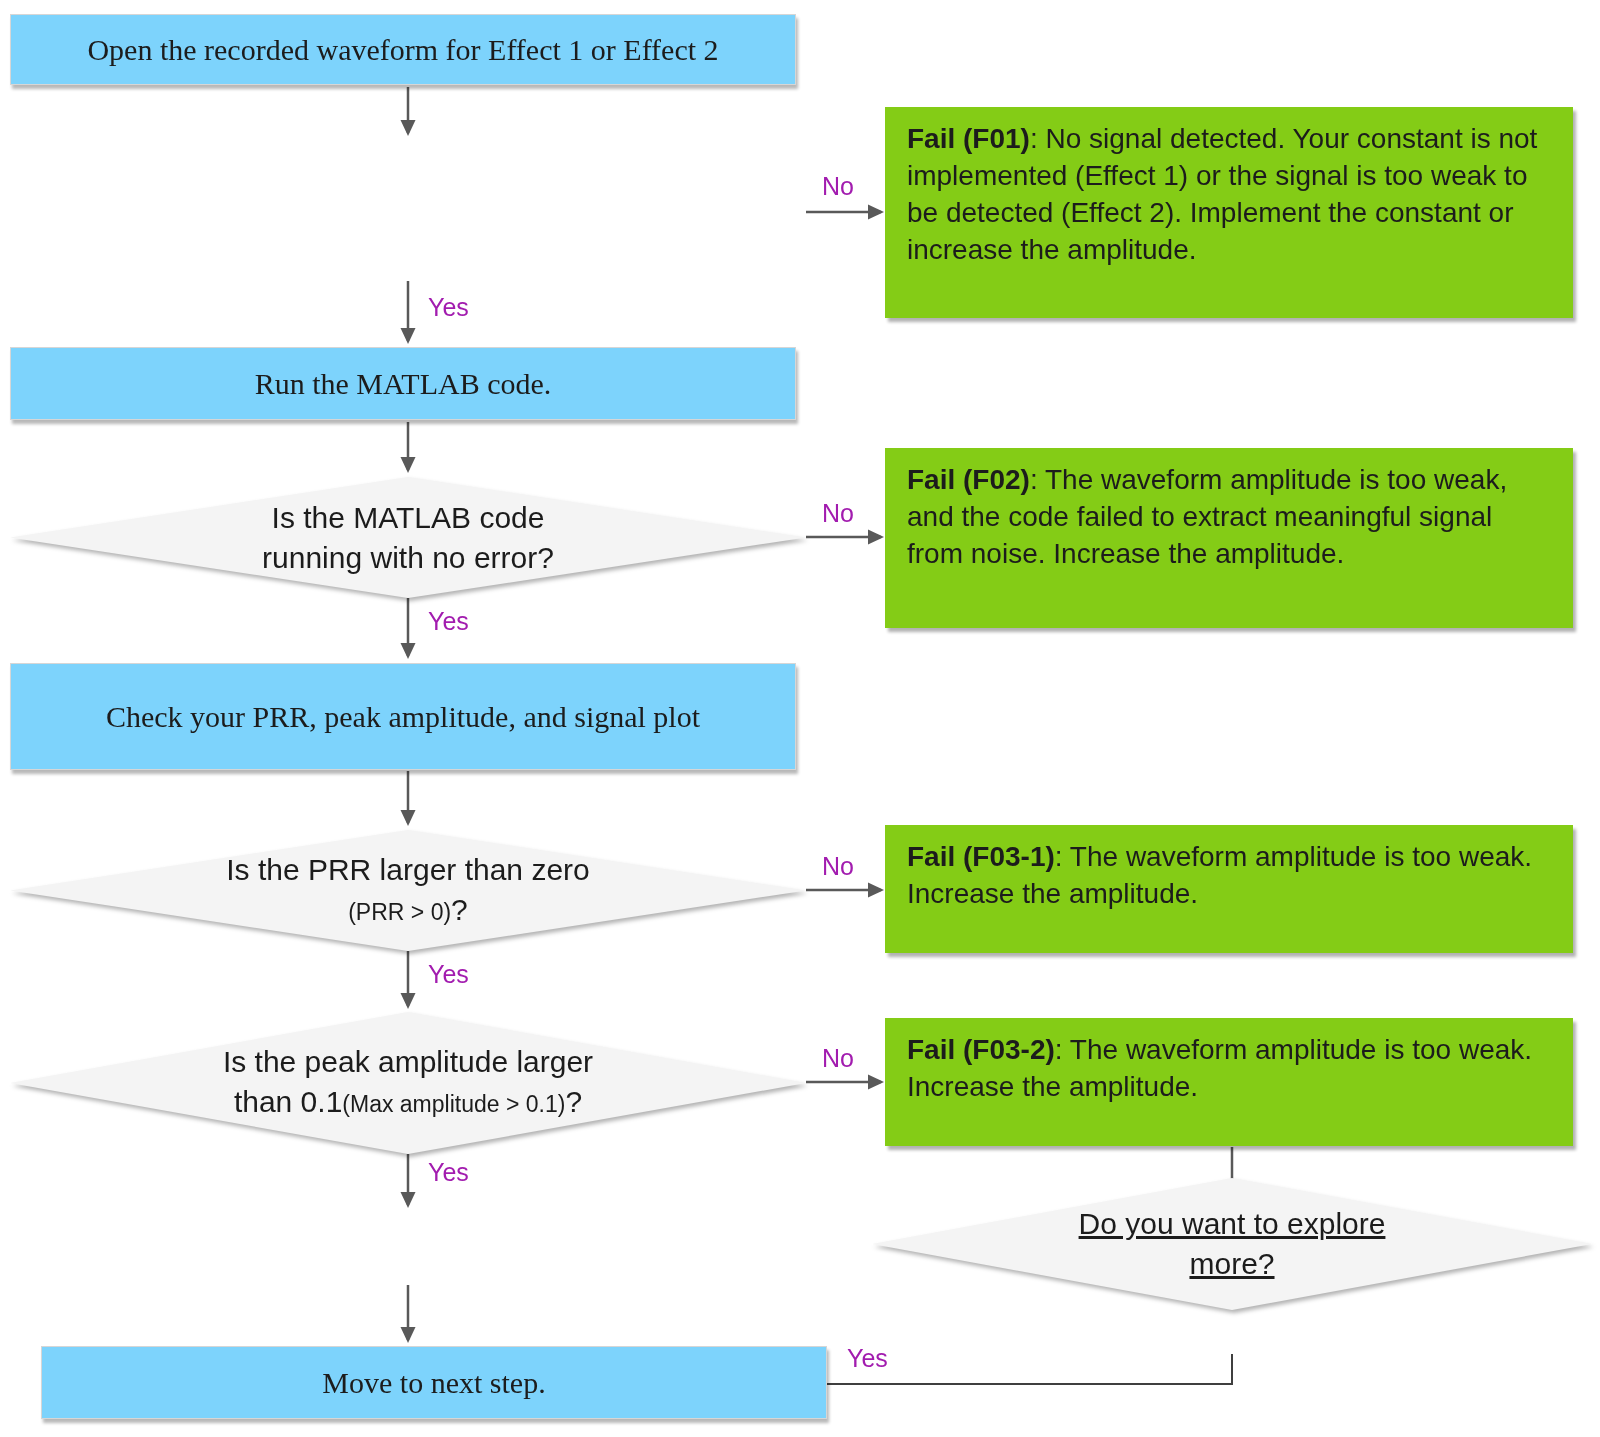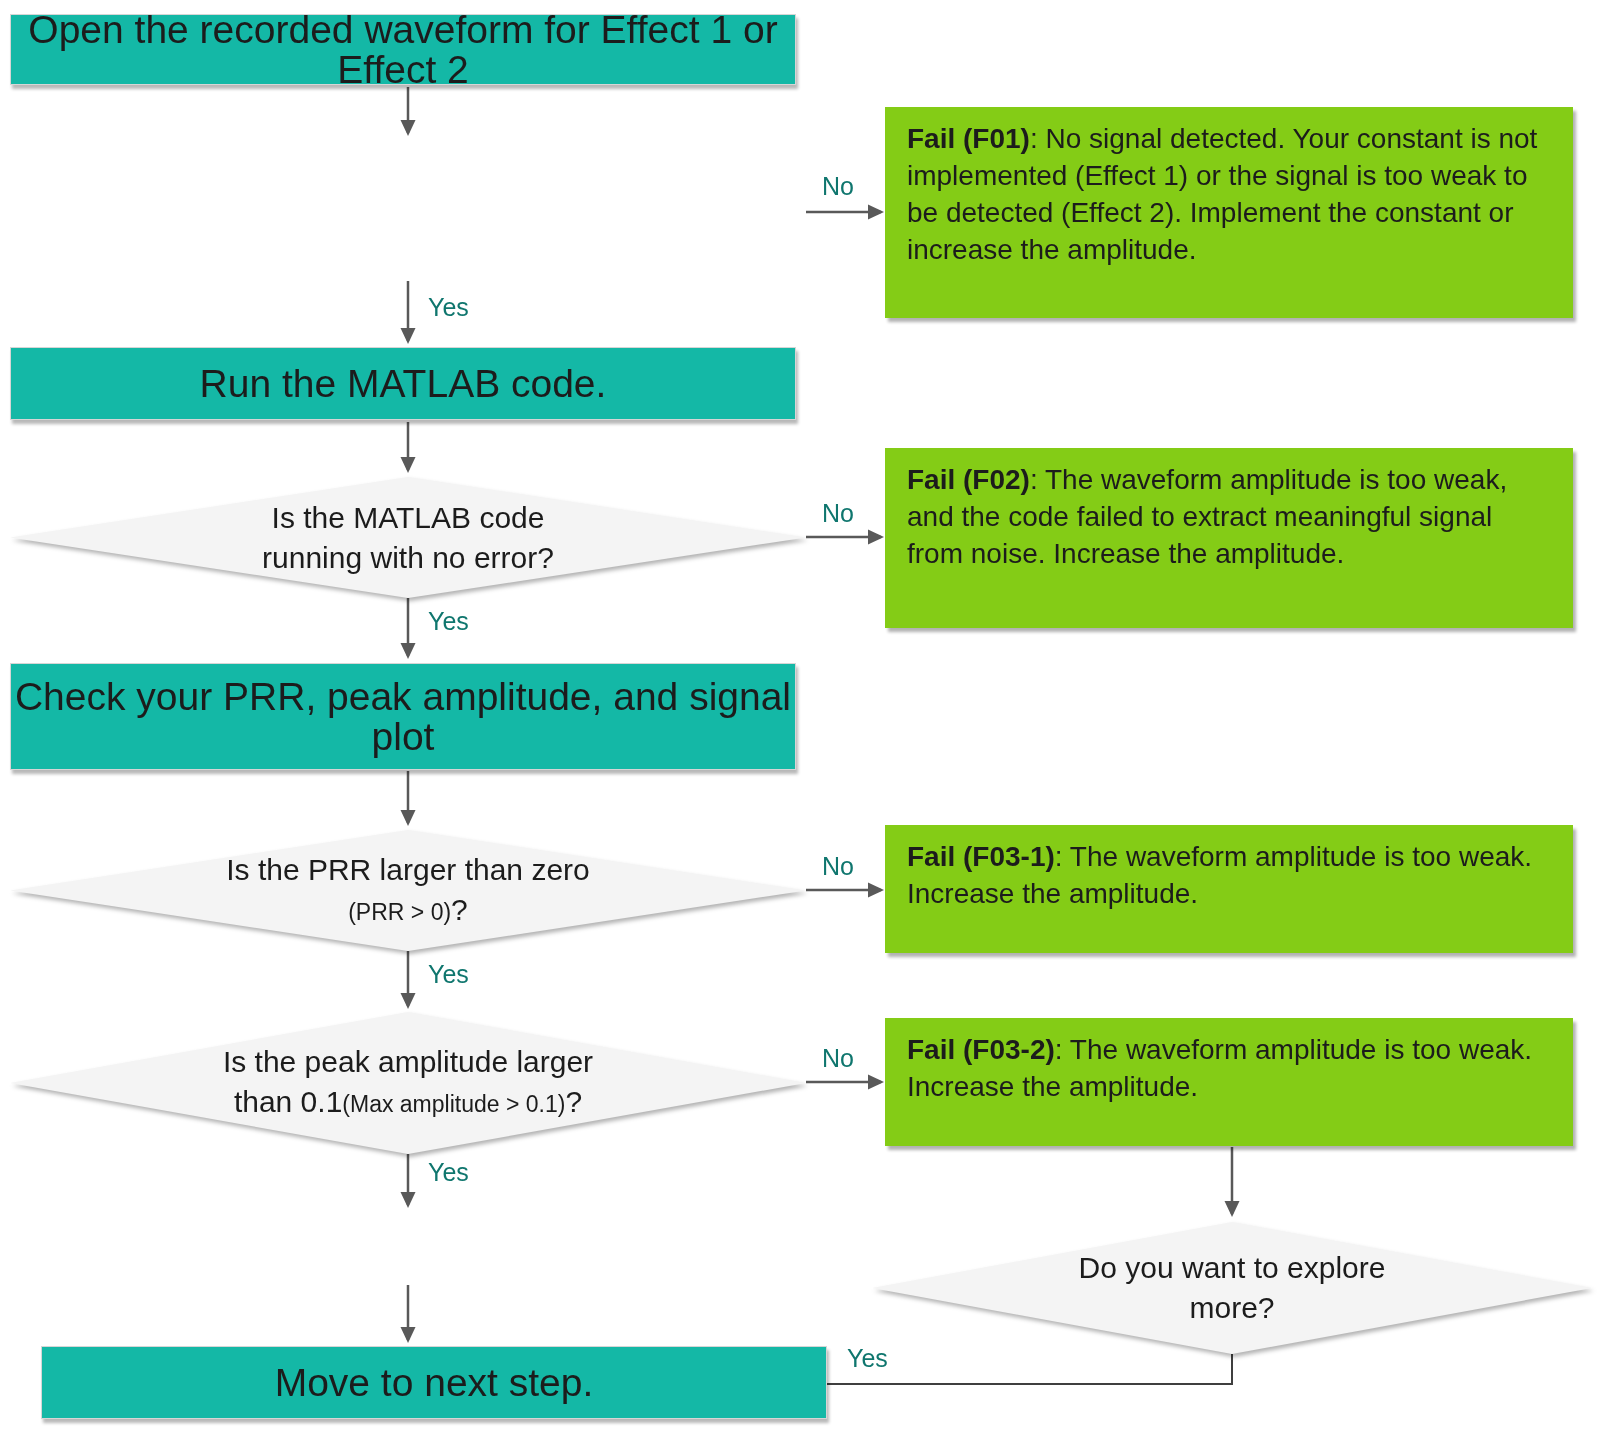--- a/index.html
+++ b/index.html
@@ -24,32 +24,33 @@
   svg.connectors {
     position: absolute;
     left: 0; top: 0;
     width: 1600px;
     height: 1437px;
     z-index: 1;
   }
   
   .pbox {
     position: absolute;
-    background: #14b8a6;
+    background: #7dd3fc;
     border: 1px solid #d6d6d6;
     box-shadow: 2px 4px 3px rgba(0,0,0,0.28);
     display: flex;
     flex-direction: column;
     align-items: center;
     justify-content: center;
     text-align: center;
-    font-size: 39px;
+    font-size: 30px;
     line-height: 40px;
     z-index: 2;
     box-sizing: border-box;
+    font-family: Liberation Serif, serif;
   }
   
   .fbox {
     position: absolute;
     background: #84cc16;
     box-shadow: 3px 4px 3px rgba(0,0,0,0.30);
     font-size: 28px;
     line-height: 37px;
     padding: 13px 18px 0 22px;
     text-align: left;
@@ -74,21 +75,21 @@
     justify-content: center;
     text-align: center;
     font-size: 30px;
     line-height: 40px;
   }
   .small-inline { font-size: 23px; }
   .edge-label {
     position: absolute;
     font-size: 25px;
     line-height: 28px;
-    color: #0f766e;
+    color: #a21caf;
     z-index: 3;
     white-space: nowrap;
   }
 </style>
 </head>
 <body>
 
 <div class="canvas">
 
   <svg class="connectors" viewBox="0 0 1600 1437">
@@ -149,21 +150,21 @@
     </div>
   </div>
 
   <div class="dwrap" style="left:10px; top:1012px; width:796px; height:142px;">
     <div class="diamond">
       <span>Is the peak amplitude larger</span>
       <span><span>than 0.1</span><span class="small-inline">(Max amplitude &gt; 0.1)</span><span>?</span></span>
     </div>
   </div>
 
-  <div class="dwrap" style="left:872px; top:1222px; width:720px; height:132px;">
+  <div class="dwrap" style="left:872px; top:1178px; width:720px; height:132px;text-decoration:underline;">
     <div class="diamond">
       <span>Do you want to explore</span>
       <span>more?</span>
     </div>
   </div>
 
   <div class="fbox" style="left:885px; top:107px; width:688px; height:211px;">
     <b>Fail (F01)</b><span>: No signal detected. Your constant is not implemented (Effect 1) or the signal is too weak to be detected (Effect 2). Implement the constant or increase the amplitude.</span>
   </div>
 

